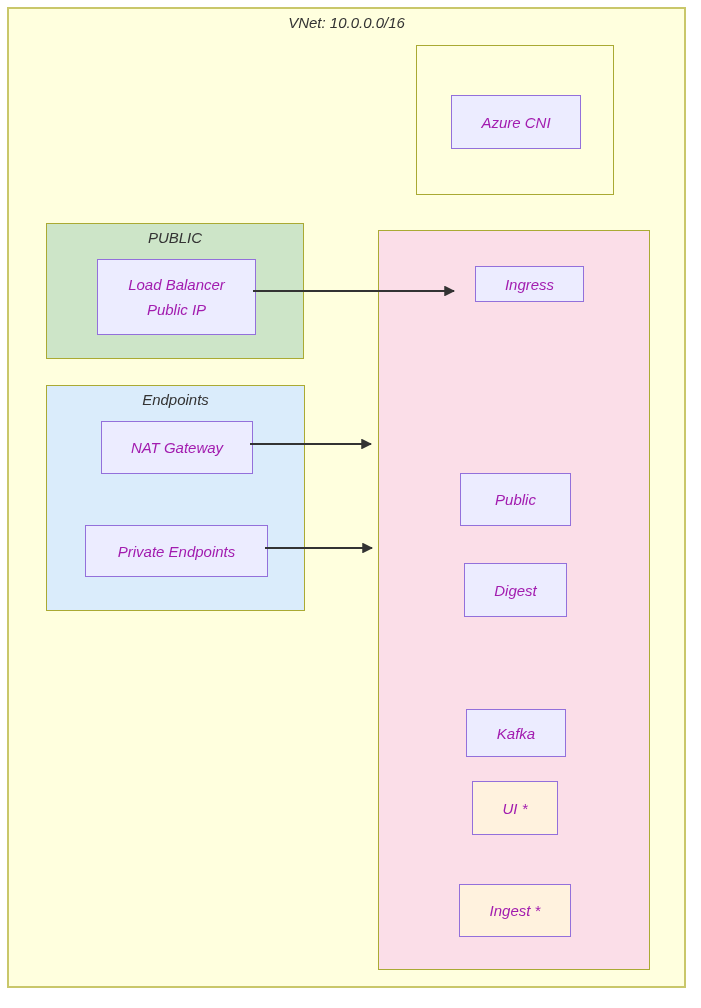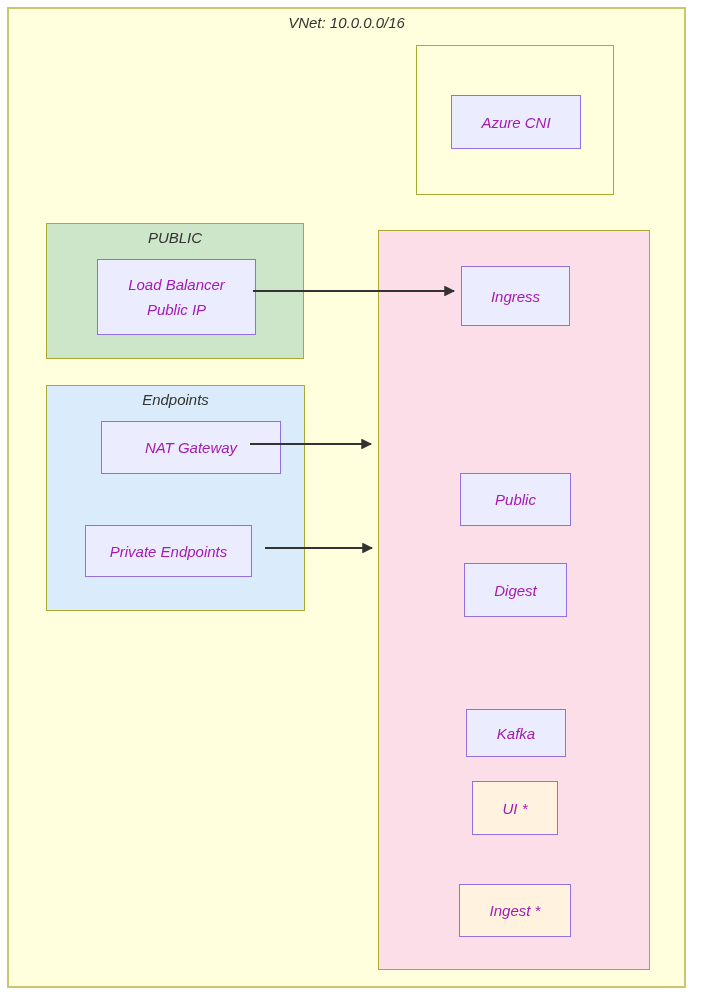--- a/index.html
+++ b/index.html
@@ -47,23 +47,23 @@
     justify-content: center;
     text-align: center;
     font-size: 15px;
     line-height: 25px;
     white-space: pre-line;
     color: #a21caf;
   }
   .node.highlight { background: #fff2de; }
   .n-azure-cni        { left: 34px; top: 49px;  width: 130px; height: 54px; }
   .n-load-balancer    { left: 50px; top: 35px;  width: 159px; height: 76px; }
-  .n-nat-gateway      { left: 54px; top: 35px;  width: 180px; height: 53px; }
-  .n-private-endpoints{ left: 38px; top: 139px; width: 167px; height: 52px; }
-  .n-ingress          { left: 82px; top: 35px;  width: 109px; height: 60px; }
+  .n-nat-gateway      { left: 54px; top: 35px;  width: 152px; height: 53px; }
+  .n-private-endpoints{ left: 38px; top: 139px; width: 183px; height: 52px; }
+  .n-ingress          { left: 96px; top: 35px;  width: 109px; height: 36px; }
   .n-system           { left: 81px; top: 242px; width: 111px; height: 53px; }
   .n-digest           { left: 85px; top: 332px; width: 103px; height: 54px; justify-content: center; }
   .n-kafka            { left: 87px; top: 447px; width: 100px; height: 48px; margin-top: 31px; }
   .n-ui               { left: 93px; top: 550px; width: 86px;  height: 54px; }
   .n-ingest           { left: 80px; top: 653px; width: 112px; height: 53px; }
   .edges-overlay {
     position: absolute;
     left: 0; top: 0;
     width: 701px; height: 1008px;
     pointer-events: none;

